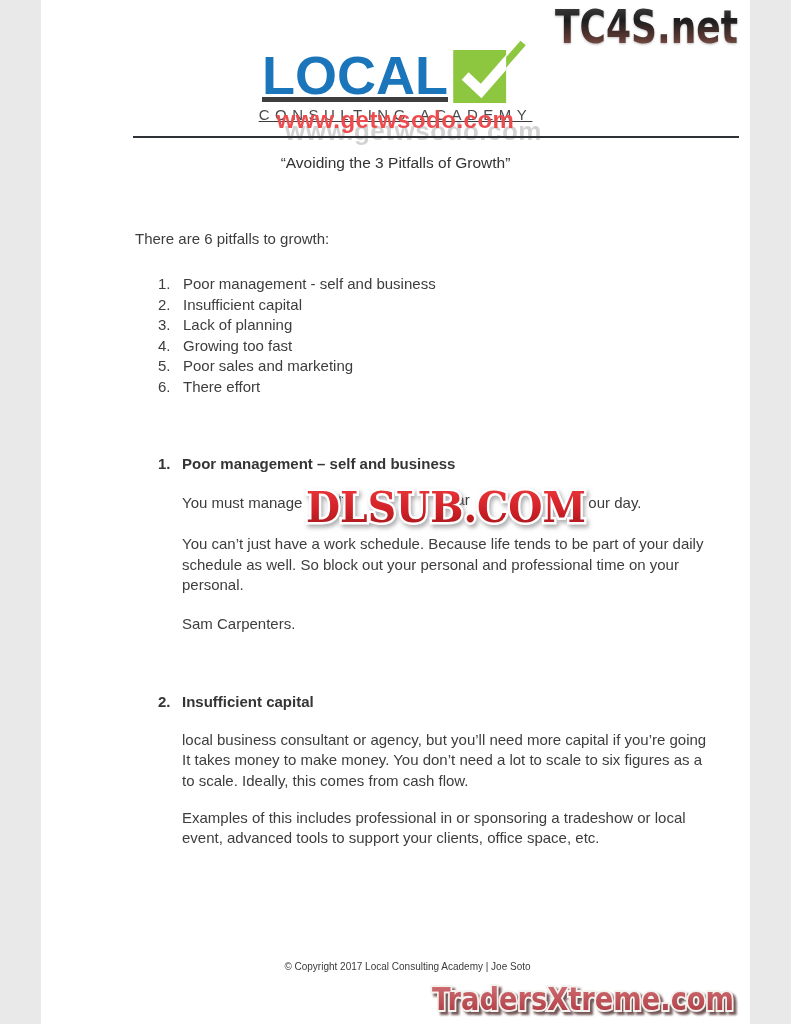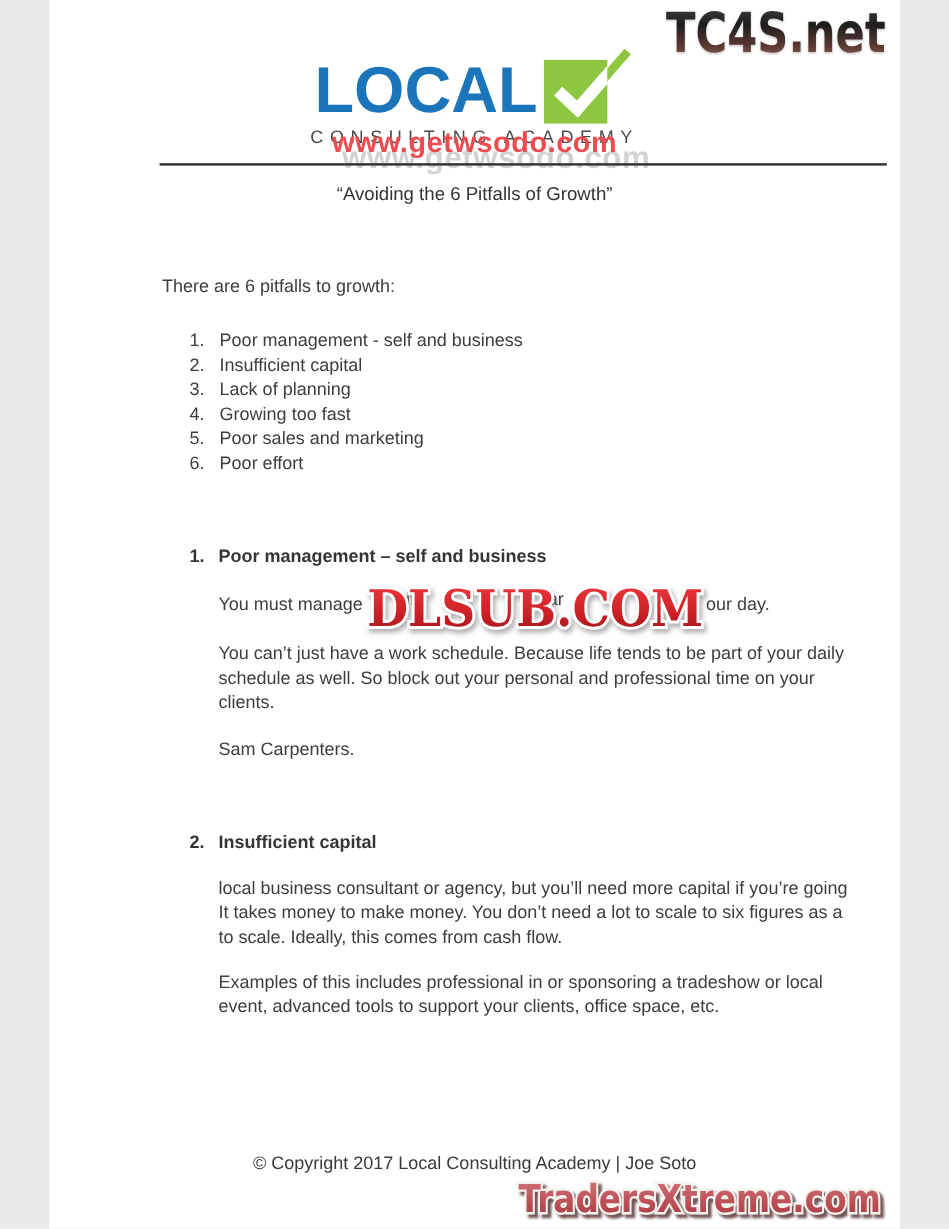--- a/index.html
+++ b/index.html
@@ -8,21 +8,21 @@
     width:709px;height:1024px;
     background:#ffffff;
     margin:0 auto;
     overflow:hidden;
     font-family:"Liberation Sans",sans-serif;
     color:#3d3d3d;
   }
   
   .tc4s{position:absolute;top:2px;right:8px;filter:drop-shadow(0 1px 1px rgba(0,0,0,0.25));}
   
-  .logo{position:absolute;top:46px;left:50%;transform:translateX(-50%);text-align:center;z-index:2;}
+  .logo{position:absolute;top:46px;left:50%;transform:translateX(-50%);text-align:center;z-index:2;text-decoration:underline;}
   .logo-row{display:flex;align-items:center;justify-content:center;}
   .wordmark{font-size:54px;font-weight:bold;color:#1b75bb;letter-spacing:0px;line-height:1;}
   .check-svg{margin-left:5px;margin-top:-6px;}
   .logo-sub{margin-top:2px;font-size:15px;letter-spacing:5.5px;color:#4a4a4c;font-weight:400;white-space:nowrap;}
   
   .gw-ghost{position:absolute;top:116px;left:50%;transform:translateX(-50%);margin-left:18px;
     font-size:26px;font-weight:bold;color:#c8c8c8;opacity:0.8;letter-spacing:0.5px;z-index:1;white-space:nowrap;}
   .gw-red{position:absolute;top:106px;left:50%;transform:translateX(-50%);
     font-size:24px;font-weight:bold;color:#ee4b4e;letter-spacing:0.5px;z-index:3;white-space:nowrap;}
   .rule{position:absolute;top:136px;left:92px;width:606px;height:2px;background:#2e3138;z-index:2;}
@@ -46,21 +46,21 @@
   .mt-p4{margin-top:17.5px;}
   .mt-p5{margin-top:16.5px;}
   .it{font-style:italic;}
   
   .wm-slot{display:inline-block;position:relative;width:286px;height:18px;vertical-align:baseline;}
   .glimpse{position:absolute;top:0;z-index:1;}
   .g1{left:36px;} .g2{left:154px;text-align:center;}
   .dlsub{position:absolute;left:-2px;top:-9px;z-index:4;pointer-events:none;
     filter:drop-shadow(2px 3px 2px rgba(110,110,110,0.55));}
   
-  .footer{position:absolute;top:961px;left:0;width:100%;text-align:center;font-size:15px;color:#3a3a3a;}
+  .footer{position:absolute;top:961px;left:12px;width:100%;text-align:center;font-size:10px;color:#3a3a3a;}
   
   .tx{position:absolute;right:2px;bottom:0px;filter:drop-shadow(3px 3px 1px rgba(82,46,46,0.8));}
 </style>
 </head>
 <body>
 
 <div class="page">
 
   <svg class="tc4s" width="200" height="52" viewBox="0 0 200 52">
     <defs>
@@ -92,21 +92,21 @@
         <path d="M12 36 L28 51 L70 3" fill="none" stroke="#8dc63f" stroke-width="7" mask="url(#mOut)"></path>
       </svg>
     </div>
     <div class="logo-sub">CONSULTING ACADEMY</div>
   </div>
 
   <div class="gw-ghost">www.getwsodo.com</div>
   <div class="rule"></div>
   <div class="gw-red">www.getwsodo.com</div>
 
-  <div class="doc-title">“Avoiding the 6 Pitfalls of Growth”</div>
+  <div class="doc-title">“Avoiding the 3 Pitfalls of Growth”</div>
 
   <div class="body">
 
     <div class="line">There are 6 pitfalls to growth:</div>
 
     <div class="list">
       <div class="li-row">
         <span class="num">1.</span>
         <span>Poor management - self and business</span>
       </div>
@@ -121,21 +121,21 @@
       <div class="li-row">
         <span class="num">4.</span>
         <span>Growing too fast</span>
       </div>
       <div class="li-row">
         <span class="num">5.</span>
         <span>Poor sales and marketing</span>
       </div>
       <div class="li-row">
         <span class="num">6.</span>
-        <span>Poor effort</span>
+        <span>There effort</span>
       </div>
     </div>
 
     <div class="sec-head mt-h1">
       <span class="num">1.</span>
       <span>Poor management – self and business</span>
     </div>
 
     <div class="para mt-p1">
       <div class="line">
@@ -148,21 +148,21 @@
               </linearGradient>
             </defs>
             <text x="146" y="41" text-anchor="middle" font-family="DejaVu Serif, serif" font-weight="bold" font-size="42" textLength="280" lengthAdjust="spacingAndGlyphs" fill="url(#gRed)" stroke="#ffffff" stroke-width="5" paint-order="stroke">DLSUB.COM</text>
           </svg></span><span>our day.</span>
       </div>
     </div>
 
     <div class="para mt-p2">
       <div class="line">You can’t just have a work schedule. Because life tends to be part of your daily</div>
       <div class="line">schedule as well. So block out your personal and professional time on your</div>
-      <div class="line">clients.</div>
+      <div class="line">personal.</div>
     </div>
 
     <div class="para mt-p3">
       <div class="line">Sam Carpenters.</div>
     </div>
 
     <div class="sec-head mt-h2">
       <span class="num">2.</span>
       <span>Insufficient capital</span>
     </div>

